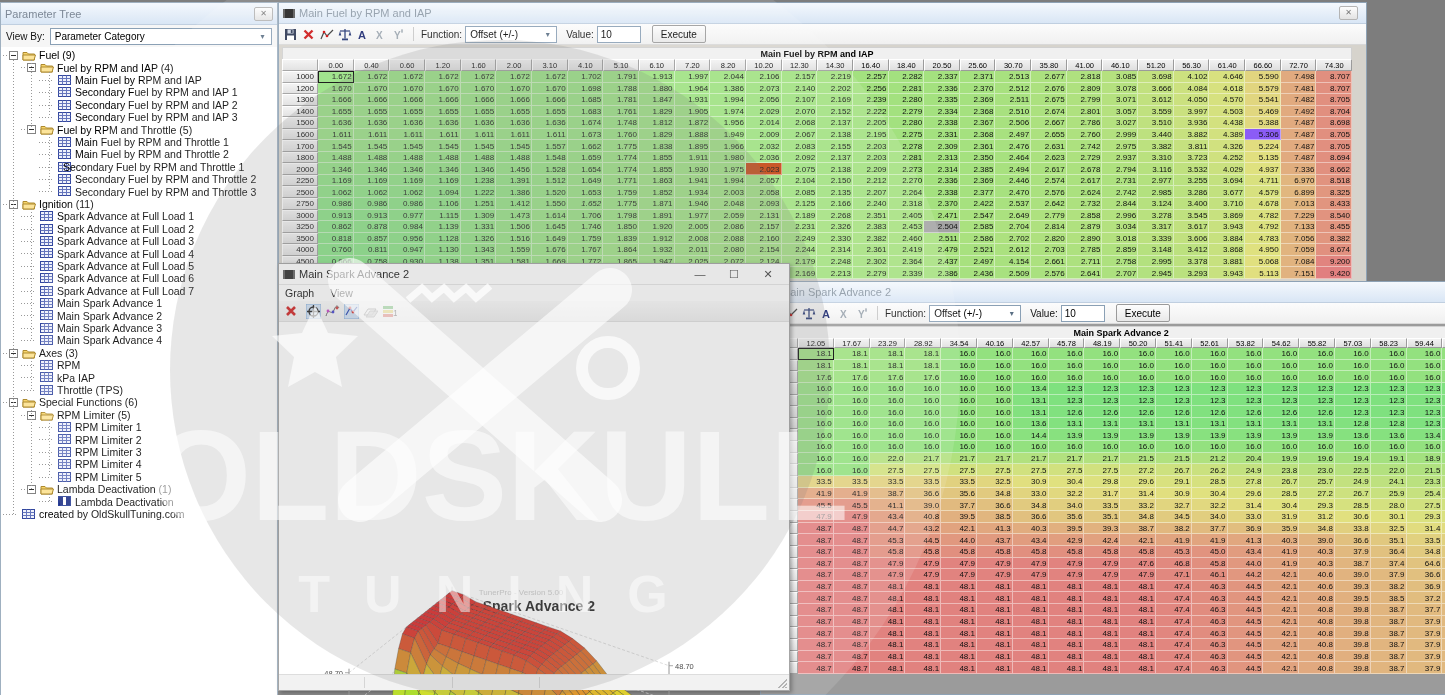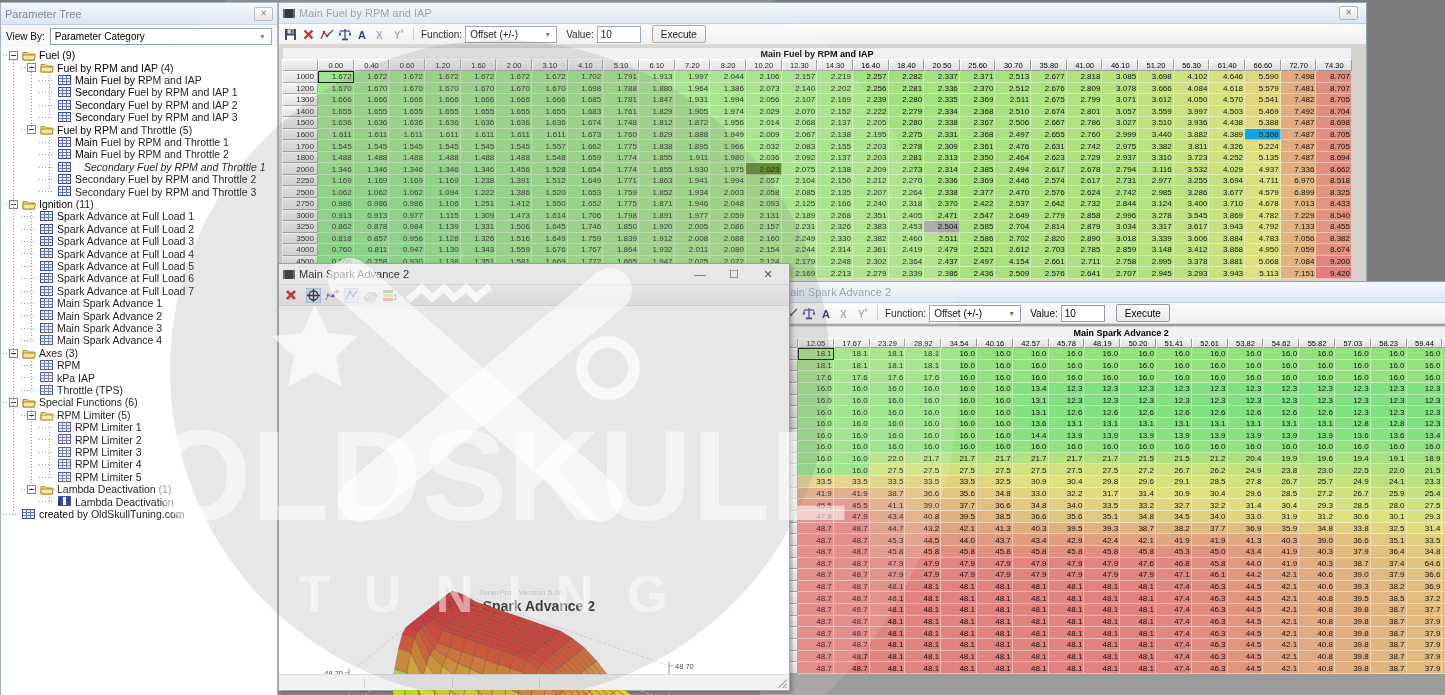--- a/index.html
+++ b/index.html
@@ -122,21 +122,21 @@
       <span class="tico" style="left: 57px; top: 102.2px;"><svg width="13" height="10">
           <rect x="0.5" y="0.5" width="12" height="9" fill="#eef1fb" stroke="#33479e"></rect>
           <path d="M4.5 0.5 V9.5 M8.5 0.5 V9.5 M0.5 3.5 H12.5 M0.5 6.5 H12.5" stroke="#6575bc" stroke-width="1"></path>
         </svg></span>
       <div class="trow" style="left: 74px; top: 101.2px;">Main Fuel by RPM and Throttle 2</div>
       <span class="hline" style="left: 38px; top: 119.6px; width: 14px;"></span>
       <span class="tico" style="left: 57px; top: 114.6px;"><svg width="13" height="10">
           <rect x="0.5" y="0.5" width="12" height="9" fill="#eef1fb" stroke="#33479e"></rect>
           <path d="M4.5 0.5 V9.5 M8.5 0.5 V9.5 M0.5 3.5 H12.5 M0.5 6.5 H12.5" stroke="#6575bc" stroke-width="1"></path>
         </svg></span>
-      <div class="trow" style="left: 83px; top: 113.6px; font-style: italic;">Secondary Fuel by RPM and Throttle 1</div>
+      <div class="trow" style="left: 62px; top: 113.6px;">Secondary Fuel by RPM and Throttle 1</div>
       <span class="hline" style="left: 38px; top: 132px; width: 14px;"></span>
       <span class="tico" style="left: 57px; top: 127px;"><svg width="13" height="10">
           <rect x="0.5" y="0.5" width="12" height="9" fill="#eef1fb" stroke="#33479e"></rect>
           <path d="M4.5 0.5 V9.5 M8.5 0.5 V9.5 M0.5 3.5 H12.5 M0.5 6.5 H12.5" stroke="#6575bc" stroke-width="1"></path>
         </svg></span>
       <div class="trow" style="left: 74px; top: 126px;">Secondary Fuel by RPM and Throttle 2</div>
       <span class="hline" style="left: 38px; top: 144.4px; width: 14px;"></span>
       <span class="tico" style="left: 57px; top: 139.4px;"><svg width="13" height="10">
           <rect x="0.5" y="0.5" width="12" height="9" fill="#eef1fb" stroke="#33479e"></rect>
           <path d="M4.5 0.5 V9.5 M8.5 0.5 V9.5 M0.5 3.5 H12.5 M0.5 6.5 H12.5" stroke="#6575bc" stroke-width="1"></path>
@@ -579,21 +579,21 @@
       <div class="td" style="background: rgb(163, 225, 127);">2.275</div>
       <div class="td" style="background: rgb(164, 225, 127);">2.331</div>
       <div class="td" style="background: rgb(165, 225, 127);">2.368</div>
       <div class="td" style="background: rgb(168, 225, 127);">2.497</div>
       <div class="td" style="background: rgb(172, 225, 127);">2.655</div>
       <div class="td" style="background: rgb(174, 225, 127);">2.760</div>
       <div class="td" style="background: rgb(179, 225, 127);">2.999</div>
       <div class="td" style="background: rgb(189, 225, 127);">3.440</div>
       <div class="td" style="background: rgb(199, 225, 127);">3.882</div>
       <div class="td" style="background: rgb(210, 225, 127);">4.389</div>
-      <div class="td" style="background: #0ea5e9; padding-left: 24px;">5.306</div>
+      <div class="td" style="background: #8b5cf6; padding-left: 24px;">5.306</div>
       <div class="td" style="background: rgb(225, 170, 127);">7.487</div>
       <div class="td" style="background: rgb(225, 143, 127);">8.705</div>
       <div class="th rowh">1700</div>
       <div class="td" style="background: rgb(147, 225, 127);">1.545</div>
       <div class="td" style="background: rgb(147, 225, 127);">1.545</div>
       <div class="td" style="background: rgb(147, 225, 127);">1.545</div>
       <div class="td" style="background: rgb(147, 225, 127);">1.545</div>
       <div class="td" style="background: rgb(147, 225, 127);">1.545</div>
       <div class="td" style="background: rgb(147, 225, 127);">1.545</div>
       <div class="td" style="background: rgb(147, 225, 127);">1.557</div>
@@ -655,21 +655,21 @@
       <div class="td" style="background: rgb(142, 225, 127);">1.346</div>
       <div class="td" style="background: rgb(142, 225, 127);">1.346</div>
       <div class="td" style="background: rgb(142, 225, 127);">1.346</div>
       <div class="td" style="background: rgb(145, 225, 127);">1.456</div>
       <div class="td" style="background: rgb(146, 225, 127);">1.528</div>
       <div class="td" style="background: rgb(149, 225, 127);">1.654</div>
       <div class="td" style="background: rgb(152, 225, 127);">1.774</div>
       <div class="td" style="background: rgb(154, 225, 127);">1.855</div>
       <div class="td" style="background: rgb(155, 225, 127);">1.930</div>
       <div class="td" style="background: rgb(156, 225, 127);">1.975</div>
-      <div class="td" style="background: #4d7c0f;">2.023</div>
+      <div class="td" style="background: #c2410c;">2.023</div>
       <div class="td" style="background: rgb(158, 225, 127);">2.075</div>
       <div class="td" style="background: rgb(160, 225, 127);">2.138</div>
       <div class="td" style="background: rgb(162, 225, 127);">2.209</div>
       <div class="td" style="background: rgb(163, 225, 127);">2.273</div>
       <div class="td" style="background: rgb(164, 225, 127);">2.314</div>
       <div class="td" style="background: rgb(165, 225, 127);">2.385</div>
       <div class="td" style="background: rgb(168, 225, 127);">2.494</div>
       <div class="td" style="background: rgb(171, 225, 127);">2.617</div>
       <div class="td" style="background: rgb(172, 225, 127);">2.678</div>
       <div class="td" style="background: rgb(175, 225, 127);">2.794</div>
@@ -1595,20 +1595,24 @@
 <div class="win" id="graphwin">
   <div class="titlebar">
     <span class="appicon" style="width:12px;height:9px;background:#1b1b1b;border-left:2px solid #555;border-right:2px solid #555"></span>
     <span style="color:#000">Main Spark Advance 2</span>
     <span class="winbtns">
       <span class="winbtn">—</span>
       <span class="winbtn">☐</span>
       <span class="winbtn">✕</span>
     </span>
   </div>
+  <div id="menubar">
+      <span>Graph</span>
+      <span>View</span>
+    </div>
   <div id="gtoolbar">
       <span class="icon13">
         <svg width="14" height="14">
           <path d="M3 3 L11 11 M11 3 L3 11" stroke="#cc1111" stroke-width="2.6"></path>
         </svg>
       </span>
       <span class="sep"></span>
       <span class="icon13">
         <svg width="15" height="15">
           <rect x="0" y="0" width="15" height="15" fill="#cfe0f5" stroke="#7ba7d7" stroke-width="1"></rect>

